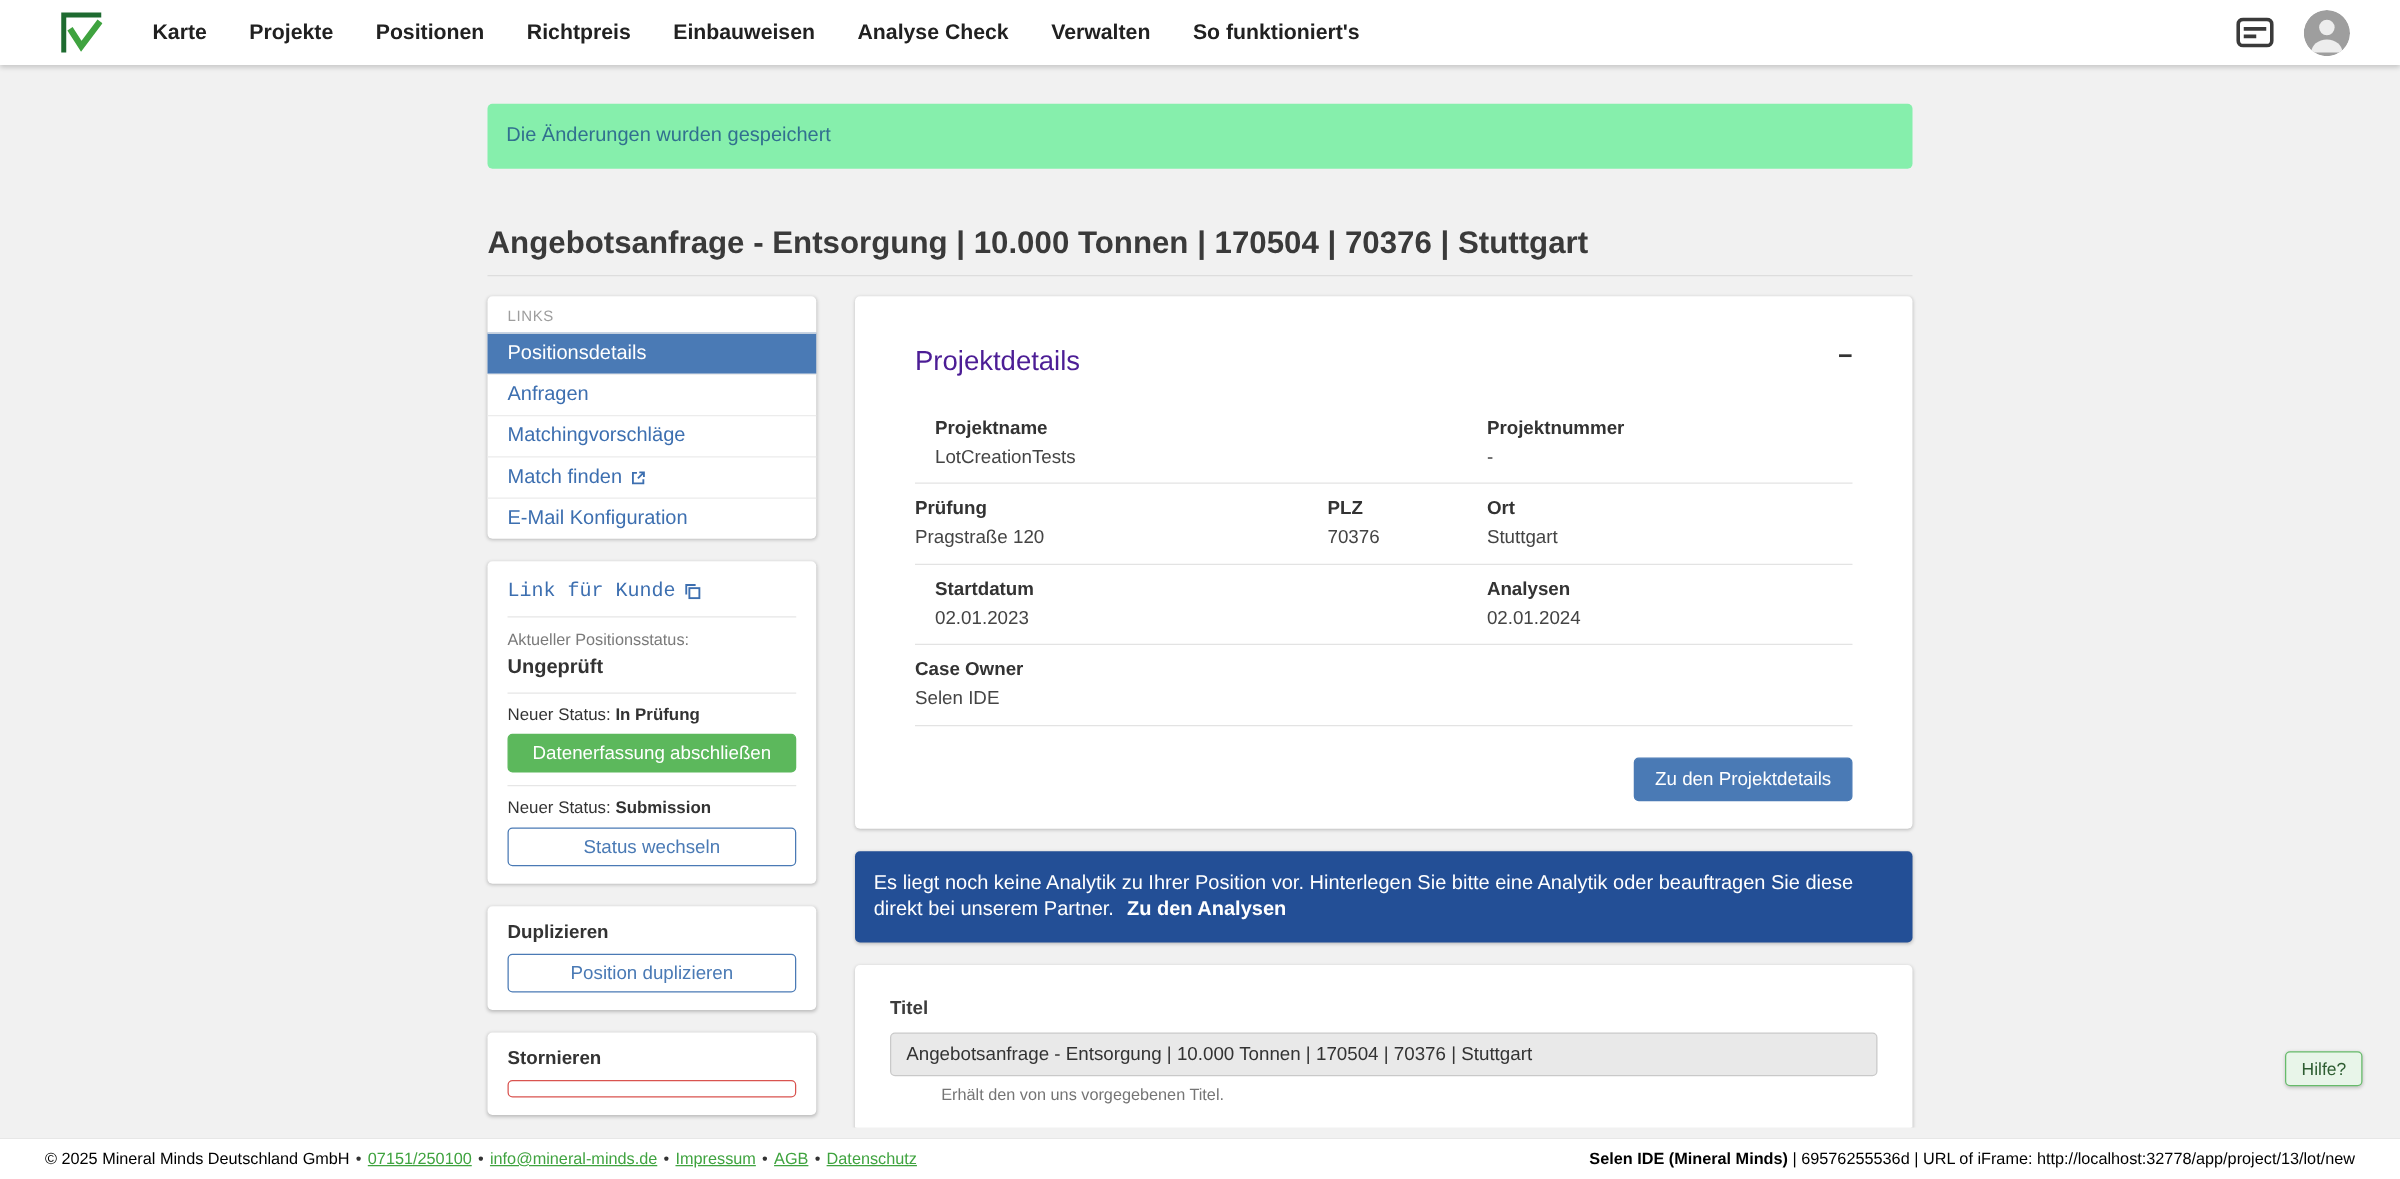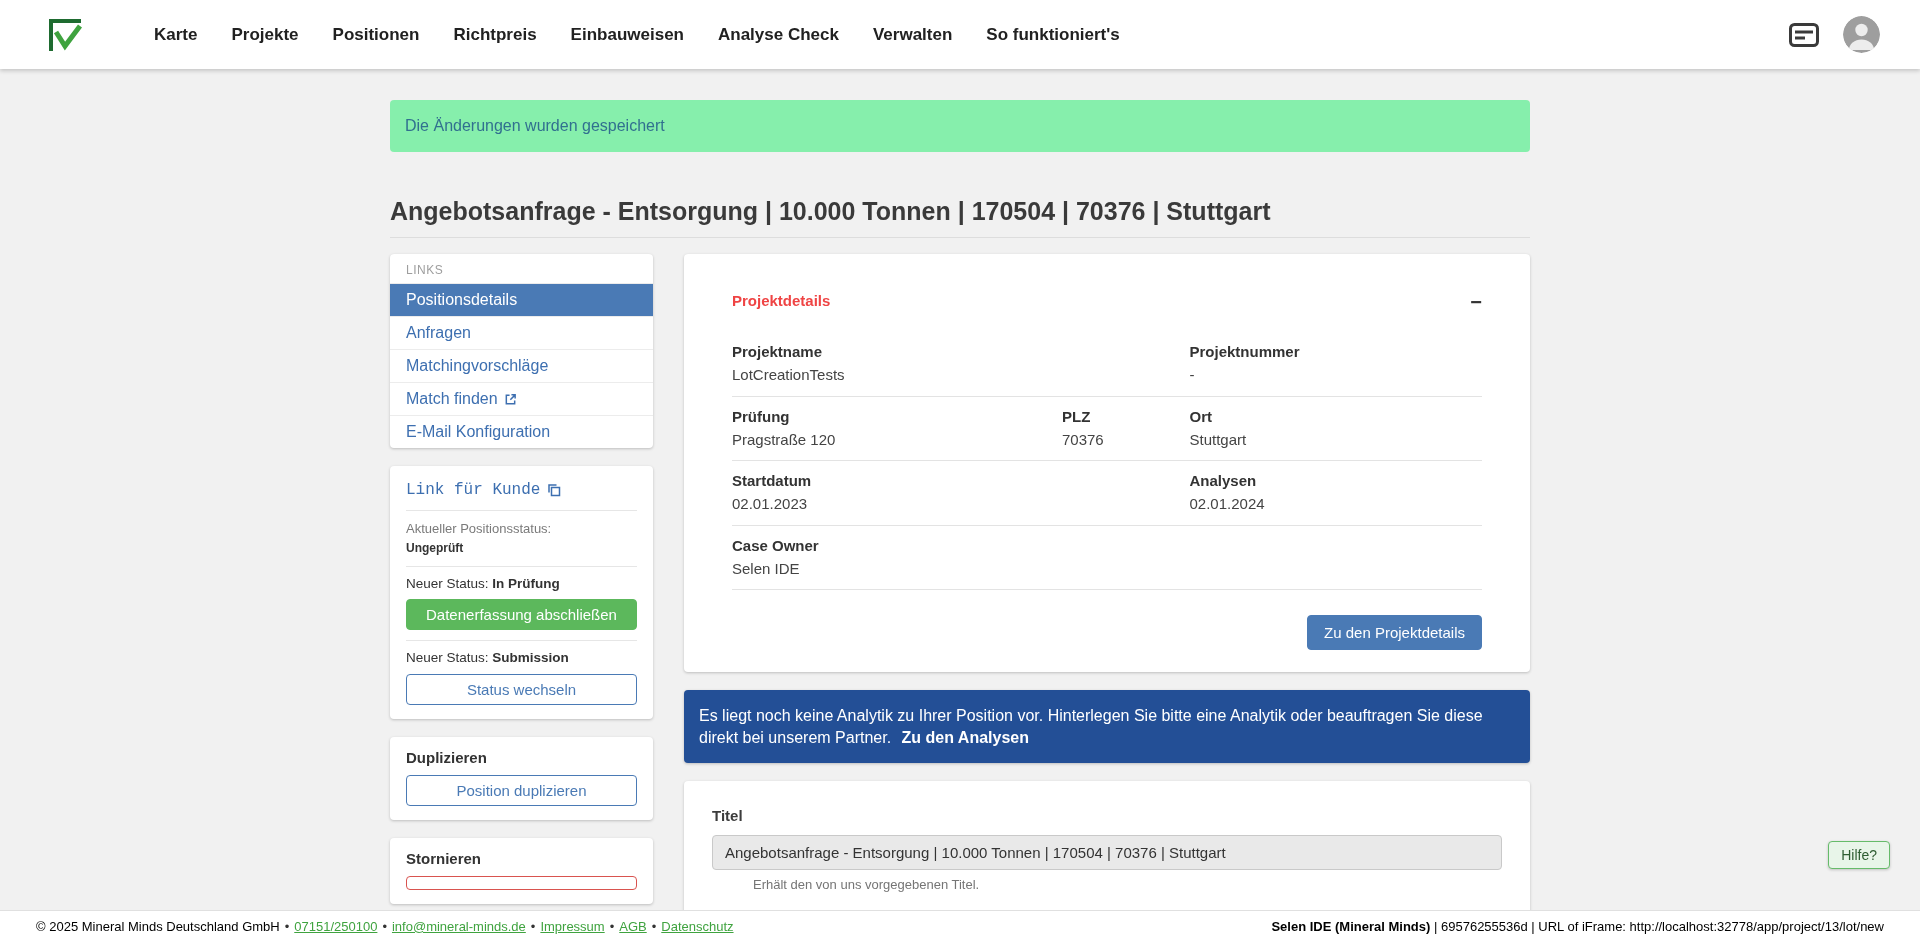--- a/index.html
+++ b/index.html
@@ -5,23 +5,23 @@
   * { box-sizing: border-box; margin: 0; padding: 0; }
   html, body {
     width: 1920px; height: 943px; overflow: hidden;
     font-family: "Liberation Sans", sans-serif;
     background: #f1f1f1; color: #333; line-height: 1.25;
   }
   a { text-decoration: none; }
 
   
   header {
-    height: 69px; background: #fff; display: flex; align-items: center;
+    height: 52px; background: #fff; display: flex; align-items: center;
     padding: 0 40px 0 48px; box-shadow: 0 2px 4px rgba(0,0,0,0.18);
-    position: relative; z-index: 10; gap: 32px;
+    position: relative; z-index: 10;
   }
   .logo { margin-right: 40px; display: flex; align-items: center; }
   nav { display: flex; gap: 34px; flex: 1; align-items: center; }
   nav a { font-size: 17px; font-weight: 600; color: #212121; cursor: pointer; white-space: nowrap; }
   .nav-right { display: flex; align-items: center; gap: 24px; }
   .icon-btn { cursor: pointer; display: flex; align-items: center; }
   .avatar { width: 37px; height: 37px; border-radius: 50%; overflow: hidden; cursor: pointer; }
 
   
   .page { height: 850px; overflow: hidden; }
@@ -53,48 +53,48 @@
   .list-item.active { background: #4a7ab5; color: #fff; }
 
   
   .status-card { padding: 14px 16px; }
   .customer-link {
     color: #3d6fb0; font-size: 16px; font-weight: 500; cursor: pointer;
     display: flex; align-items: center; gap: 7px;
     padding-bottom: 10px; border-bottom: 1px solid #e6e6e6; font-family: Liberation Mono, monospace;
   }
   .muted-label { margin-top: 10px; font-size: 13px; color: #7a7a7a; }
-  .status-value { margin-top: 3px; font-size: 12px; font-weight: 700; color: #333;
+  .status-value { margin-top: 3px; font-size: 16px; font-weight: 700; color: #333;
     padding-bottom: 10px; border-bottom: 1px solid #e6e6e6; }
   .new-status { margin-top: 9px; font-size: 13.5px; color: #333; }
   .new-status b { font-weight: 700; }
   .after-btn-rule { margin-top: 10px; border: 0; border-top: 1px solid #e6e6e6; }
 
   .btn {
     display: block; width: 100%; text-align: center; border-radius: 4px;
     font-family: inherit; font-size: 15px; padding: 6px 10px; cursor: pointer;
     border: 1px solid transparent; background: #fff; margin-top: 7px;
   }
   .btn-green { background: #5cb85c; border-color: #5cb85c; color: #fff; }
   .btn-outline-blue { border-color: #4a7ab5; color: #4a7ab5; }
   .btn-outline-red { border-color: #d9534f; color: #d9534f; }
 
   .mini-card { padding: 12px 16px 14px; }
   .mini-card-title { font-size: 15px; font-weight: 700; color: #333; }
 
   
   .project-card { padding: 38px 48px 22px; }
   .project-head { display: flex; justify-content: space-between; align-items: flex-start; margin-bottom: 20px; }
-  .project-head h2 { font-size: 15px; font-weight: 700; color: #ef4444; }
+  .project-head h2 { font-size: 22px; font-weight: 400; color: #4c1d95; }
   .collapse-toggle { font-size: 20px; font-weight: 700; color: #333; cursor: pointer; line-height: 1; }
   .prow {
     display: grid; grid-template-columns: 44% 17% 39%;
     padding: 11px 0; border-bottom: 1px solid #e3e3e3;
   }
-  .prow .span2 { grid-column: 1 / 3; }
+  .prow .span2 { grid-column: 1 / 3; margin-left: 16px; }
   .prow .col3 { grid-column: 3; }
   .prow .span-all { grid-column: 1 / 4; }
   .plabel { font-size: 15px; font-weight: 700; color: #333; }
   .pvalue { font-size: 15px; color: #444; margin-top: 4px; }
   .project-actions { text-align: right; padding-top: 18px; }
   .btn-blue {
     display: inline-block; width: auto; background: #4a7ab5; border-color: #4a7ab5;
     color: #fff; padding: 8px 16px; font-size: 15px;
   }
 

